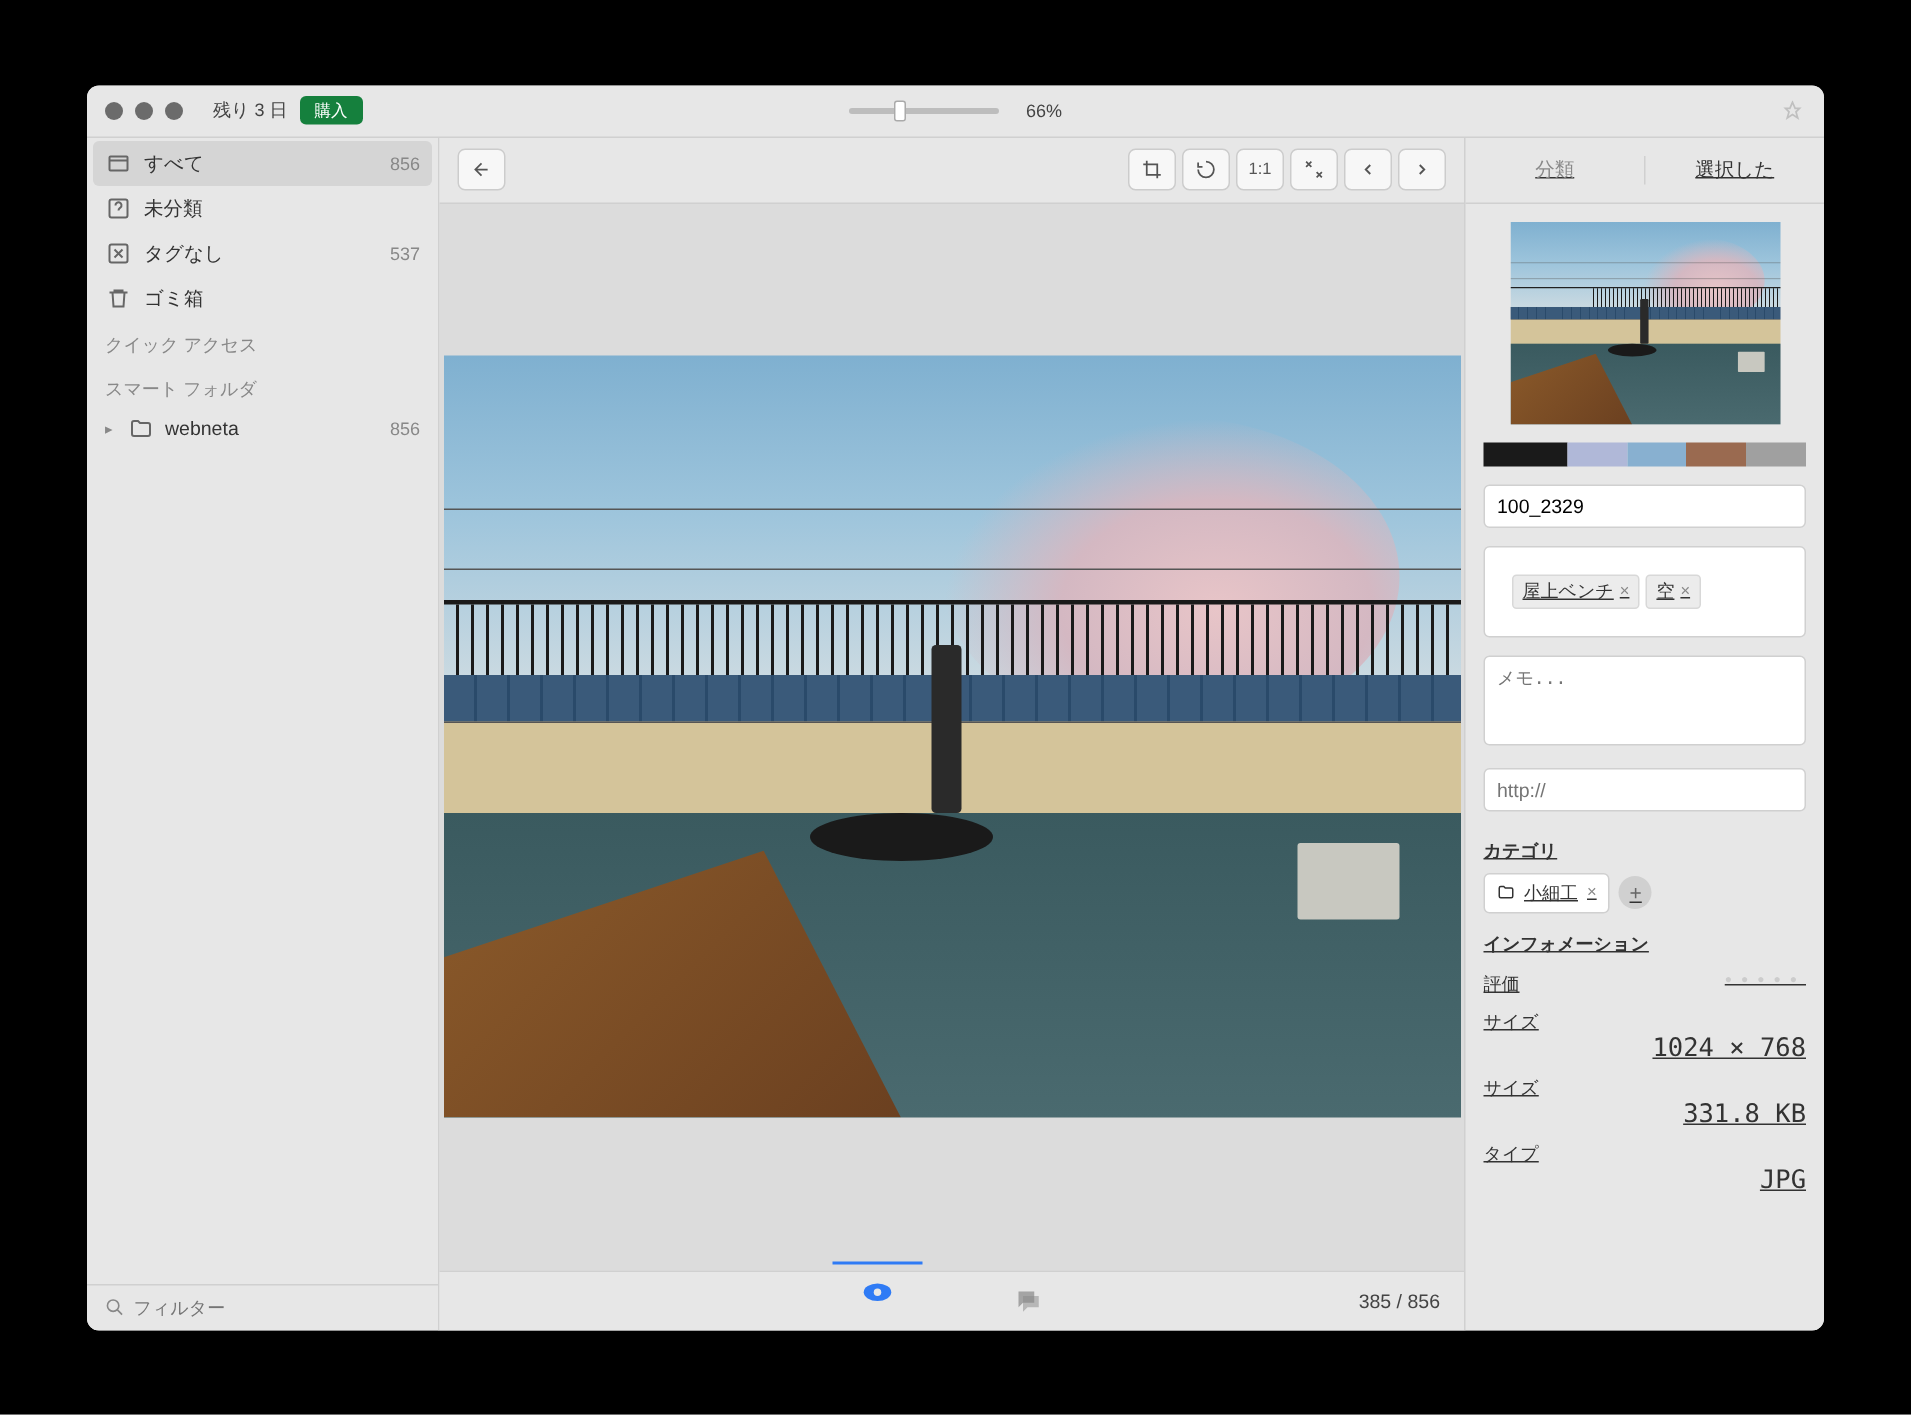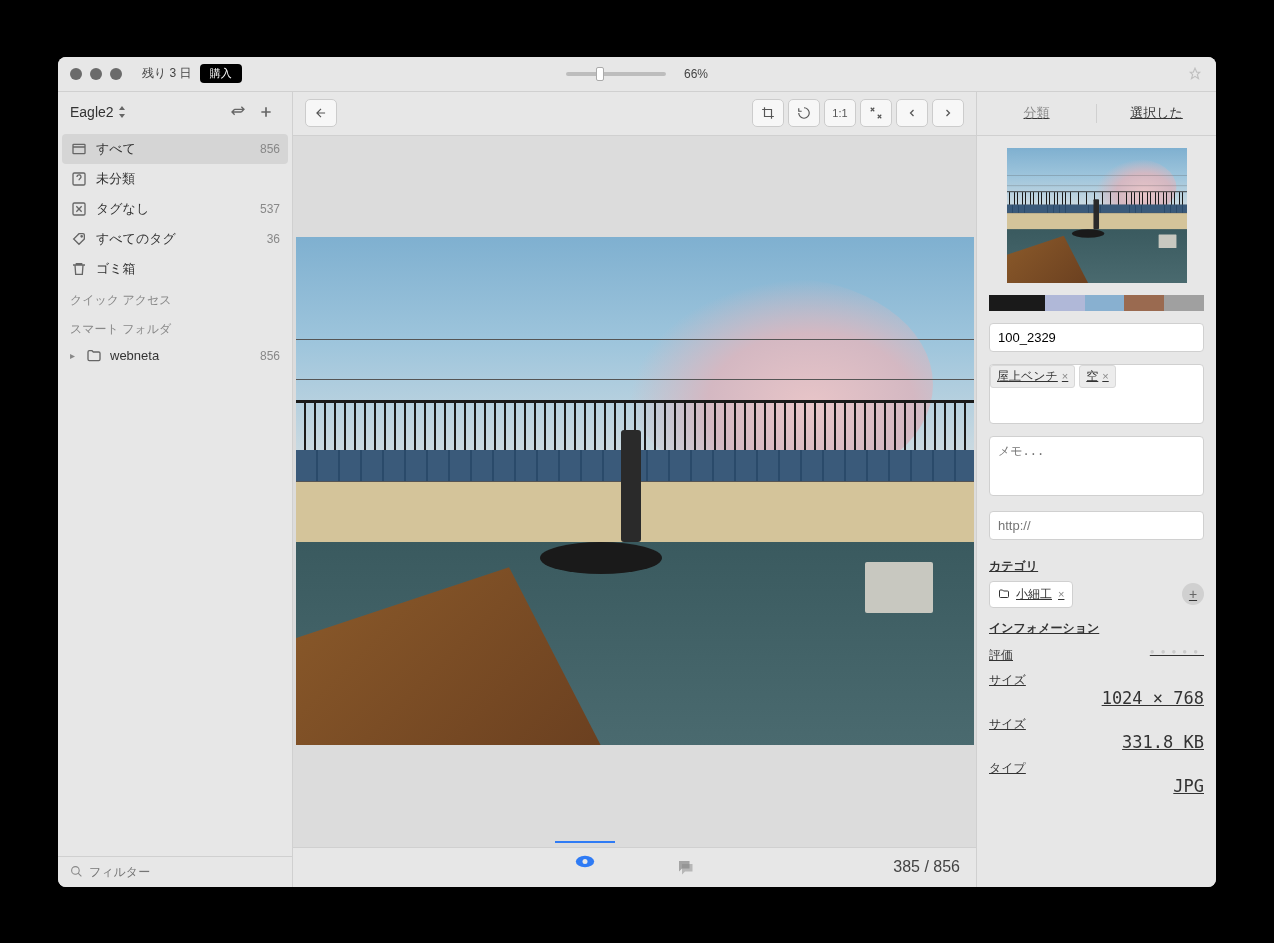--- a/index.html
+++ b/index.html
@@ -2,21 +2,21 @@
 <html><head>
 <meta charset="utf-8">
 <style>
 * { box-sizing: border-box; margin: 0; padding: 0; }
 body { background: #000; font-family: -apple-system, "Hiragino Sans", sans-serif; font-size: 13px; color: #333; display: flex; align-items: center; justify-content: center; min-height: 100vh; }
 .window { width: 1158px; height: 830px; background: #e7e7e7; border-radius: 8px; overflow: hidden; box-shadow: 0 20px 60px rgba(0,0,0,0.5); display: flex; flex-direction: column; position: relative; }
 .titlebar { height: 34px; display: flex; align-items: center; padding: 0 12px; background: #e7e7e7; }
 .traffic { display: flex; gap: 8px; }
 .dot { width: 12px; height: 12px; border-radius: 50%; background: #6b6b6b; }
 .trial { margin-left: 20px; font-size: 12px; color: #444; }
-.buy-btn { margin-left: 8px; background: #000000; color: #fff; font-size: 11px; padding: 2px 10px; border-radius: 4px; border: none; cursor: pointer; font-family: Liberation Serif, serif; }
+.buy-btn { margin-left: 8px; background: #15803d; color: #fff; font-size: 11px; padding: 2px 10px; border-radius: 4px; border: none; cursor: pointer; font-family: Liberation Serif, serif; }
 .zoom-area { position: absolute; left: 50%; transform: translateX(-50%); display: flex; align-items: center; gap: 18px; }
 .slider { width: 100px; height: 4px; background: #bdbdbd; border-radius: 2px; position: relative; }
 .slider-thumb { position: absolute; width: 8px; height: 14px; background: #fff; border: 1px solid #aaa; border-radius: 2px; top: -5px; left: 30%; }
 .zoom-pct { font-size: 12px; color: #444; text-align: right; }
 .pin { position: absolute; right: 14px; color: #888; font-size: 14px; }
 .body { flex: 1; display: flex; min-height: 0; border-top: 1px solid #d0d0d0; }
 .sidebar { width: 235px; background: #e7e7e7; border-right: 1px solid #d0d0d0; display: flex; flex-direction: column; }
 .sb-head { display: flex; align-items: center; padding: 10px 12px; }
 .lib-name { font-size: 14px; font-weight: 500; }
 .chev-ud { margin-left: 4px; color: #666; font-size: 10px; }
@@ -53,37 +53,37 @@
 .person { position: absolute; left: 48%; top: 38%; width: 3%; height: 22%; background: #2a2a2a; border-radius: 3px; }
 .ac { position: absolute; right: 6%; bottom: 26%; width: 10%; height: 10%; background: #c8c8c0; border-radius: 2px; }
 .railing { position: absolute; left: 0; right: 0; top: 32%; height: 20%; background: repeating-linear-gradient(90deg, transparent 0 8px, #1a1a1a 8px 10px); border-top: 3px solid #1a1a1a; }
 .wire { position: absolute; left: 0; right: 0; top: 20%; height: 1px; background: #555; }
 .wire2 { top: 28%; }
 .wire3 { top: 48%; }
 .bottombar { height: 40px; border-top: 1px solid #d0d0d0; background: #e7e7e7; display: flex; align-items: center; padding: 0 16px; }
 .bb-center { position: absolute; left: 50%; transform: translateX(-50%); display: flex; gap: 40px; }
 .bb-tab { width: 60px; height: 30px; display: flex; align-items: center; justify-content: center; cursor: pointer; color: #888; }
 .bb-tab.active { color: #2f7bf5; border-top: 2px solid #2f7bf5; margin-top: -11px; padding-top: 9px; }
-.bb-counter { margin-left: auto; font-size: 16px; color: #444; }
+.bb-counter { margin-left: auto; font-size: 13px; color: #444; }
 .inspector { width: 240px; background: #e7e7e7; border-left: 1px solid #d0d0d0; display: flex; flex-direction: column; text-decoration: underline; }
 .insp-tabs { height: 44px; display: flex; border-bottom: 1px solid #d0d0d0; }
 .insp-tab { flex: 1; display: flex; align-items: center; justify-content: center; font-size: 13px; cursor: pointer; color: #888; }
 .insp-tab.active { color: #333; }
 .insp-sep { width: 1px; background: #d0d0d0; margin: 12px 0; }
 .insp-body { flex: 1; overflow: auto; padding: 12px; }
 .thumb { width: 180px; height: 135px; margin: 0 auto 12px; position: relative; overflow: hidden; }
 .swatches { display: flex; gap: 0; margin-bottom: 12px; height: 16px; }
 .swatch { flex: 1; }
 .text-input { width: 100%; background: #fff; border: 1px solid #d0d0d0; border-radius: 4px; padding: 6px 8px; font-size: 13px; margin-bottom: 12px; outline: none; }
-.tag-box { background: #fff; border: 1px solid #d0d0d0; border-radius: 4px; padding: 0; min-height: 60px; margin-bottom: 12px; display: flex; flex-wrap: wrap; gap: 4px; align-content: flex-start; }
+.tag-box { background: #fff; border: 1px solid #d0d0d0; border-radius: 4px; padding: 18px; min-height: 60px; margin-bottom: 12px; display: flex; flex-wrap: wrap; gap: 4px; align-content: flex-start; }
 .tag { background: #ececec; border: 1px solid #d8d8d8; border-radius: 3px; padding: 2px 6px; font-size: 12px; display: flex; align-items: center; gap: 4px; }
 .tag-x { color: #888; cursor: pointer; font-size: 11px; }
 .memo-box { width: 100%; background: #fff; border: 1px solid #d0d0d0; border-radius: 4px; padding: 6px 8px; font-size: 12px; min-height: 60px; resize: none; margin-bottom: 12px; outline: none; color: #999; }
 .section-label { font-size: 12px; font-weight: 600; color: #333; margin: 6px 0; }
-.cat-row { display: flex; align-items: center; gap: 6px; margin-bottom: 12px; justify-content: space-between; }
+.cat-row { display: flex; align-items: center; gap: 6px; margin-bottom: 12px; }
 .cat-chip { background: #fff; border: 1px solid #d0d0d0; border-radius: 4px; padding: 4px 8px; font-size: 12px; display: flex; align-items: center; gap: 6px; }
 .add-cat { width: 22px; height: 22px; border-radius: 50%; background: #d0d0d0; display: flex; align-items: center; justify-content: center; font-size: 14px; color: #666; cursor: pointer; }
 .info-row { display: flex; justify-content: space-between; font-size: 12px; padding: 4px 0; color: #333; }
 .info-row .v { color: #333; font-family: Menlo, monospace; font-size: 17px; margin-top: 16px; }
 .rating { color: #ccc; letter-spacing: 6px; font-size: 8px; }
 svg { display: block; }
 </style>
 </head>
 <body>
 
@@ -106,39 +106,20 @@
     <span class="pin">
       <svg width="14" height="14" viewBox="0 0 24 24" fill="none" stroke="currentColor" stroke-width="2">
           <path d="M12 2l3 7h5l-4 4 2 7-6-4-6 4 2-7-4-4h5z" opacity="0.4"></path>
         </svg>
     </span>
   </div>
 
   <div class="body">
 
     <div class="sidebar">
-      <div class="sb-head">
-        <span class="lib-name">Eagle2</span>
-        <span class="chev-ud">
-          <svg width="8" height="12" viewBox="0 0 8 12" fill="currentColor">
-              <path d="M4 0L7 4H1zM4 12L1 8h6z"></path>
-            </svg>
-        </span>
-        <div class="sb-head-spacer"></div>
-        <button class="sb-icon-btn">
-          <svg width="16" height="16" viewBox="0 0 24 24" fill="none" stroke="currentColor" stroke-width="2">
-              <path d="M7 8l-4 4 4 4M3 12h14M17 4l4 4-4 4M21 8H7"></path>
-            </svg>
-        </button>
-        <button class="sb-icon-btn">
-          <svg width="16" height="16" viewBox="0 0 24 24" fill="none" stroke="currentColor" stroke-width="2.5">
-              <path d="M12 5v14M5 12h14"></path>
-            </svg>
-        </button>
-      </div>
       <div class="sb-list">
         <div class="sb-item selected">
           <span class="icon">
               <svg width="16" height="16" viewBox="0 0 24 24" fill="none" stroke="currentColor" stroke-width="2">
                 <rect x="3" y="5" width="18" height="14" rx="1"></rect>
                 <path d="M3 9h18"></path>
               </svg>
             </span>
           <span>すべて</span>
           <span class="count">856</span>
@@ -154,30 +135,20 @@
         </div>
         <div class="sb-item">
           <span class="icon">
               <svg width="16" height="16" viewBox="0 0 24 24" fill="none" stroke="currentColor" stroke-width="2">
                 <rect x="3" y="3" width="18" height="18" rx="2"></rect>
                 <path d="M8 8l8 8M16 8l-8 8"></path>
               </svg>
             </span>
           <span>タグなし</span>
           <span class="count">537</span>
-        </div>
-        <div class="sb-item">
-          <span class="icon">
-              <svg width="16" height="16" viewBox="0 0 24 24" fill="none" stroke="currentColor" stroke-width="2">
-                <path d="M20 12l-8 8-8-8 8-8h6a2 2 0 012 2z"></path>
-                <circle cx="16" cy="8" r="1"></circle>
-              </svg>
-            </span>
-          <span>すべてのタグ</span>
-          <span class="count">36</span>
         </div>
         <div class="sb-item">
           <span class="icon">
               <svg width="16" height="16" viewBox="0 0 24 24" fill="none" stroke="currentColor" stroke-width="2">
                 <path d="M3 6h18M8 6V4h8v2M6 6l1 14h10l1-14"></path>
               </svg>
             </span>
           <span>ゴミ箱</span>
         </div>
         <div class="sb-section">クイック アクセス</div>

